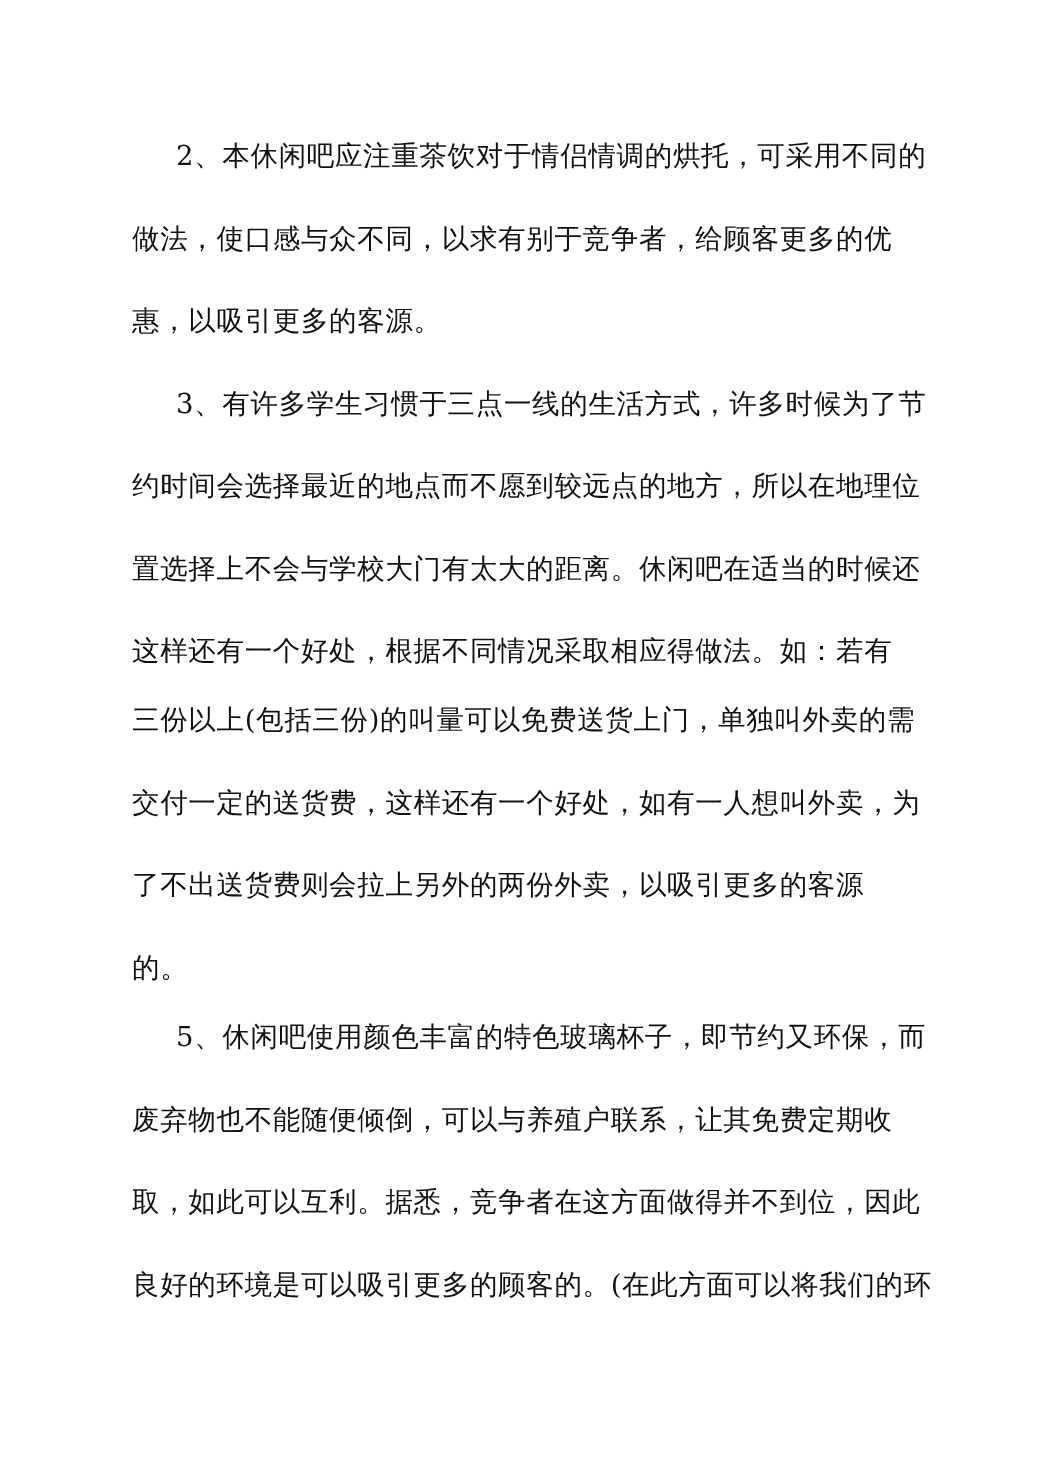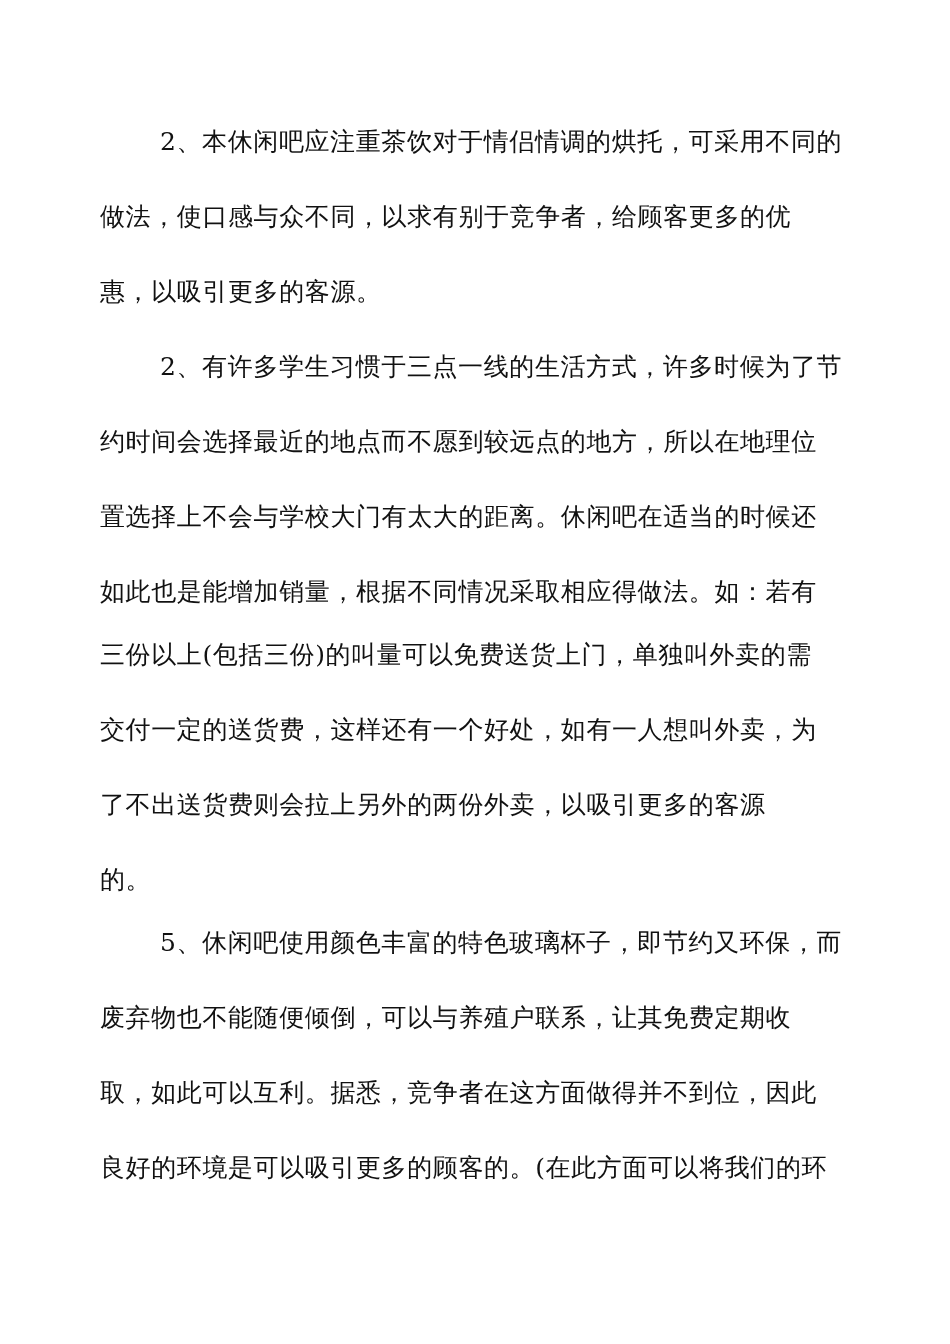--- a/index.html
+++ b/index.html
@@ -1,20 +1,20 @@
 <!DOCTYPE html>
 <html><head>
 <meta charset="utf-8">
 <style>
   html, body { margin: 0; padding: 0; background: #ffffff; }
   body { width: 950px; height: 1344px; position: relative; overflow: hidden; }
   .page { position: absolute; left: 0; top: 0; width: 950px; height: 1344px; background: #ffffff; }
   .line {
     position: absolute;
-    left: 100px;
+    left: 120px;
     white-space: nowrap;
     font-family: "DejaVu Serif", "Liberation Serif", serif;
     font-size: 25px;
     line-height: 30px;
     color: #111111;
     letter-spacing: 0.6px;
   }
   .indent { left: 160px; }
 </style>
 </head>
@@ -22,24 +22,24 @@
 
 <div class="page">
 
   <div>
     <div class="line indent" style="top:127px">2、本休闲吧应注重茶饮对于情侣情调的烘托，可采用不同的</div>
     <div class="line" style="top:202px">做法，使口感与众不同，以求有别于竞争者，给顾客更多的优</div>
     <div class="line" style="top:277px">惠，以吸引更多的客源。</div>
   </div>
 
   <div>
-    <div class="line indent" style="top:352px">2、有许多学生习惯于三点一线的生活方式，许多时候为了节</div>
+    <div class="line indent" style="top:352px">3、有许多学生习惯于三点一线的生活方式，许多时候为了节</div>
     <div class="line" style="top:427px">约时间会选择最近的地点而不愿到较远点的地方，所以在地理位</div>
     <div class="line" style="top:502px">置选择上不会与学校大门有太大的距离。休闲吧在适当的时候还</div>
-    <div class="line" style="top:577px">如此也是能增加销量，根据不同情况采取相应得做法。如：若有</div>
+    <div class="line" style="top:577px">这样还有一个好处，根据不同情况采取相应得做法。如：若有</div>
     <div class="line" style="top:640px">三份以上(包括三份)的叫量可以免费送货上门，单独叫外卖的需</div>
     <div class="line" style="top:715px">交付一定的送货费，这样还有一个好处，如有一人想叫外卖，为</div>
     <div class="line" style="top:790px">了不出送货费则会拉上另外的两份外卖，以吸引更多的客源</div>
     <div class="line" style="top:865px">的。</div>
   </div>
 
   <div>
     <div class="line indent" style="top:928px">5、休闲吧使用颜色丰富的特色玻璃杯子，即节约又环保，而</div>
     <div class="line" style="top:1003px">废弃物也不能随便倾倒，可以与养殖户联系，让其免费定期收</div>
     <div class="line" style="top:1078px">取，如此可以互利。据悉，竞争者在这方面做得并不到位，因此</div>

